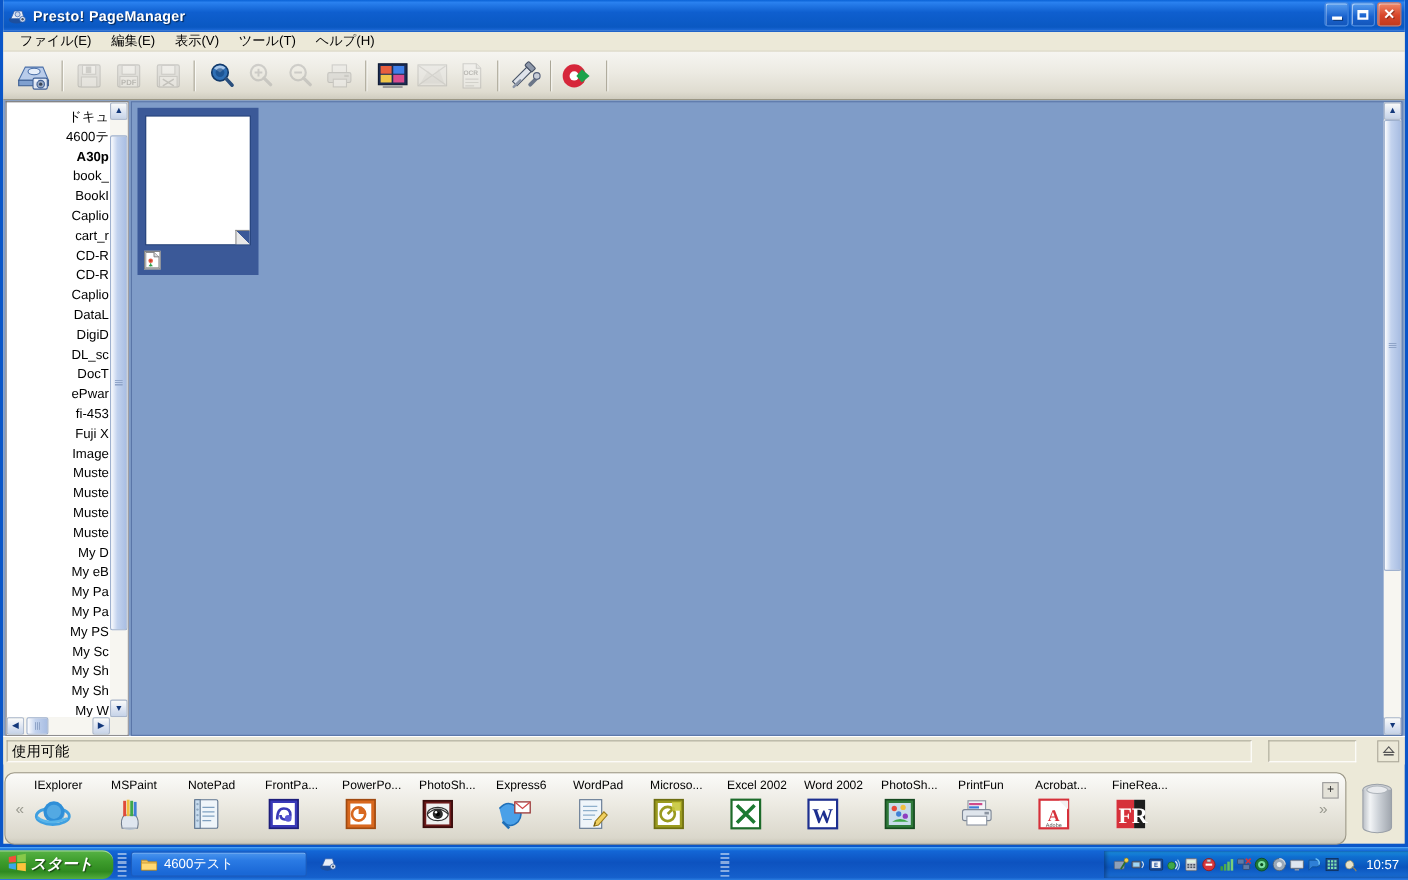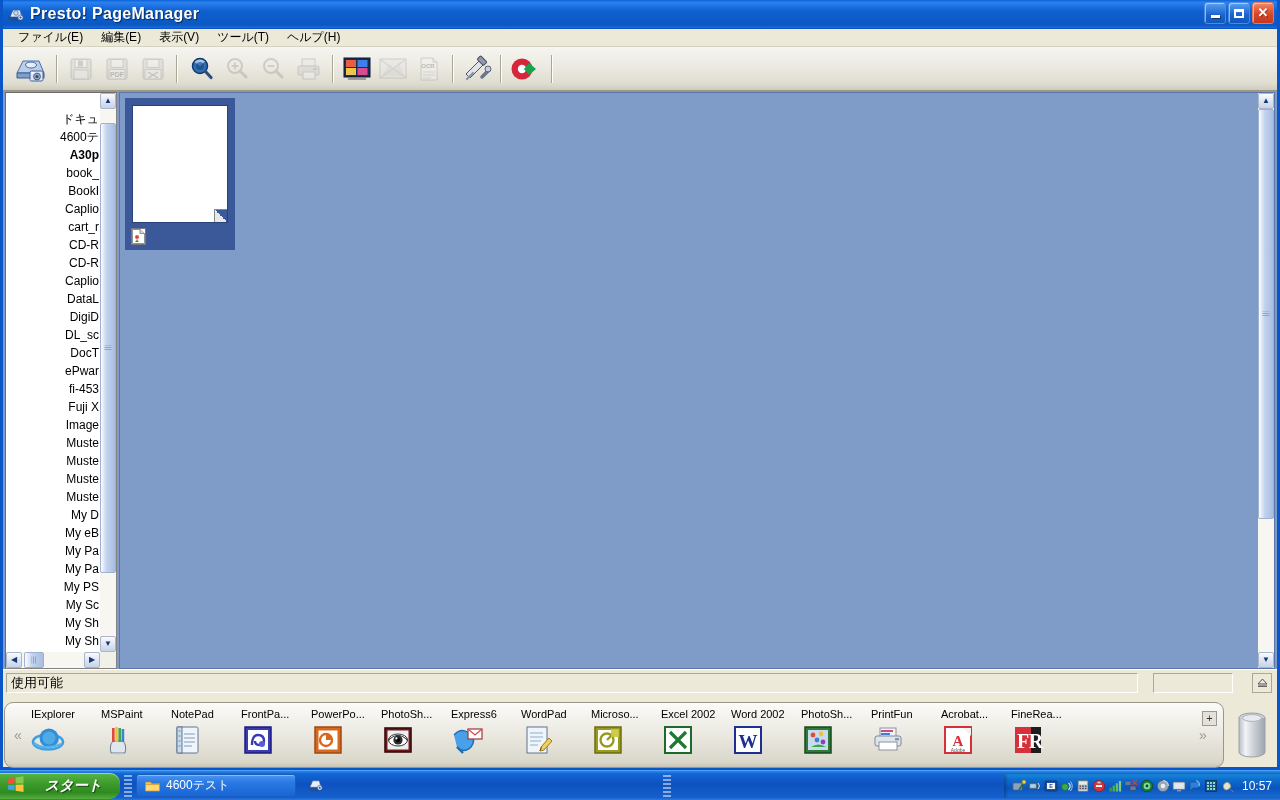--- a/index.html
+++ b/index.html
@@ -19,21 +19,21 @@
     background:#ece9d8;
   }
   .titlebar {
     height:29px;
     background:linear-gradient(to bottom,#0a62d6 0%,#2a81ef 8%,#0f5fcf 40%,#0a58c2 88%,#1e6ad8 100%);
     display:flex; align-items:center; position:relative;
     border-bottom:1px solid #0a56c8;
   }
   .title-icon { width:18px; height:18px; margin-left:4px; position:relative; flex:0 0 auto; }
   .title-text {
-    color:#fff; font-weight:bold; font-size:16px; margin-left:5px;
+    color:#fff; font-weight:bold; font-size:13px; margin-left:5px;
     text-shadow:1px 1px 1px rgba(0,0,0,.55);
     letter-spacing:.3px; white-space:nowrap;
   }
   .win-btns { position:absolute; right:3px; top:2px; display:flex; gap:2px; }
   .win-btn {
     width:22px; height:22px; border-radius:3px; border:1px solid #4a8ae0;
     display:flex; align-items:center; justify-content:center;
     background:linear-gradient(to bottom,#5aa0f0,#1a63cf 60%,#1356bb);
     box-shadow:inset 1px 1px 0 rgba(255,255,255,.5);
   }
@@ -75,21 +75,21 @@
     border-left:1px solid #aaa696; border-right:1px solid #fdfdfb; }
 
   
   .client { display:flex; height:578px; background:#7f9cc8; }
   .tree-pane {
     width:112px; background:#fff; border:1px solid #848284;
     border-top-color:#6d6b6d; border-left-color:#6d6b6d;
     margin:1px 0 0 2px; position:relative; overflow:hidden;
   }
   .tree-scrollarea { position:absolute; left:0; top:0; right:16px; bottom:16px; overflow:hidden; }
-  .tree-list { padding-top:17px; }
+  .tree-list { padding-top:4px; }
   .tree-row {
     height:18px; line-height:18px; font-size:12px; color:#000;
     white-space:nowrap; text-align:right; padding-right:1px;
     overflow:hidden; font-family:"Liberation Sans", sans-serif;
   }
   .tree-row.bold { font-weight:bold; }
 
   
   .sb-v {
     position:absolute; right:0; top:0; bottom:16px; width:16px;
@@ -203,21 +203,21 @@
   .taskbar {
     position:absolute; left:0; top:770px; width:1280px; height:30px;
     background:linear-gradient(to bottom,#2a8ae8 0%,#1366d6 9%,#0d52bf 45%,#1560cc 92%,#2a7ce0 100%);
     display:flex; align-items:center;
     border-top:1px solid #4aa0f5;
   }
   .start-btn {
     height:26px; margin:1px 0 0 0; padding:0 18px 0 6px;
     background:linear-gradient(to bottom,#58b446 0%,#3d9c2c 40%,#2f8a20 75%,#54ad3e 100%);
     border-radius:0 10px 10px 0;
-    display:flex; align-items:center; gap:20px;
+    display:flex; align-items:center; gap:3px;
     box-shadow:inset 0 1px 0 rgba(255,255,255,.45);
   }
   .start-label {
     color:#fff; font-weight:bold; font-size:14px; font-style:italic;
     text-shadow:1px 1px 1px rgba(0,0,0,.55);
   }
   .tb-grip {
     width:8px; height:22px; margin:0 4px;
     background:repeating-linear-gradient(to bottom, rgba(255,255,255,.5) 0 2px, transparent 2px 4px);
   }

